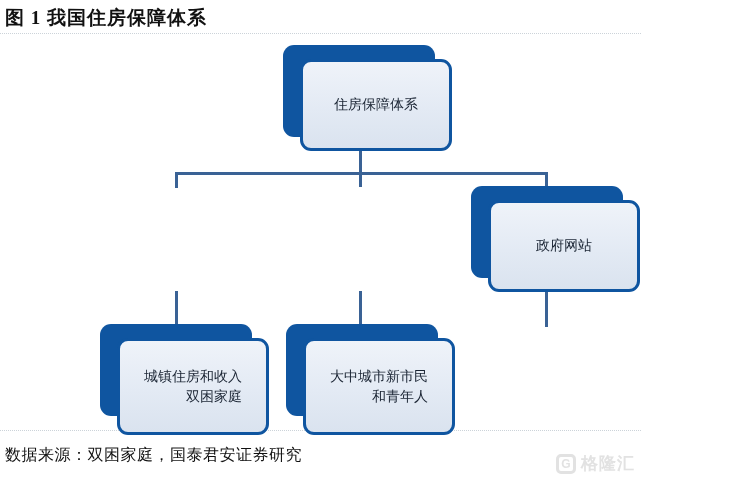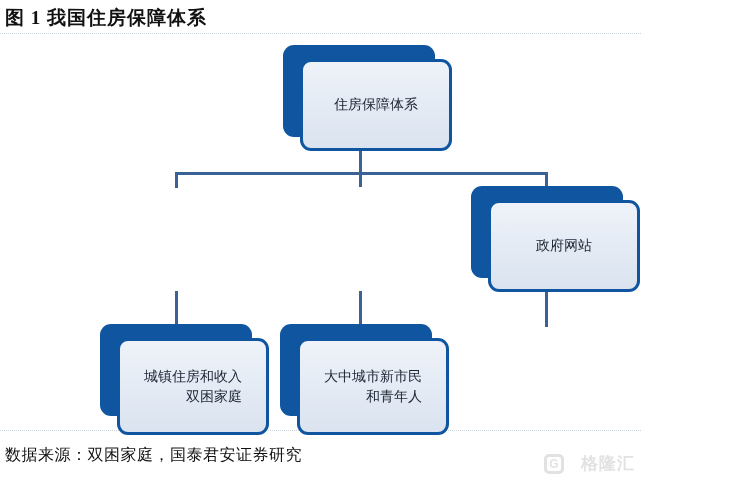--- a/index.html
+++ b/index.html
@@ -40,21 +40,21 @@
   .watermark{
     position:absolute;right:6px;top:452px;
     display:flex;align-items:center;gap:5px;color:#e2e2e2;
     font-family:"Liberation Sans","DejaVu Sans",sans-serif;
   }
   .wm-icon{
     width:20px;height:20px;box-sizing:border-box;border:3px solid #e2e2e2;
     border-radius:5px;display:flex;align-items:center;justify-content:center;
   }
   .wm-g{font-size:12px;font-weight:bold;color:#e2e2e2;line-height:1;}
-  .wm-text{font-size:17px;font-weight:bold;letter-spacing:1px;margin-left:12px;}
+  .wm-text{font-size:17px;font-weight:bold;letter-spacing:1px;}
 </style>
 </head>
 <body>
 
 <div class="page">
 
   <div class="title">图 1 我国住房保障体系</div>
   <div class="rule rule-top"></div>
   <div class="rule rule-bottom"></div>
 
@@ -74,21 +74,21 @@
   <div class="node" style="left:471px;top:186px;">
     <div class="back"></div>
     <div class="front">政府网站</div>
   </div>
 
   <div class="node tall" style="left:100px;top:324px;font-family:Liberation Serif, serif;">
     <div class="back"></div>
     <div class="front">城镇住房和收入
 双困家庭</div>
   </div>
-  <div class="node tall" style="left:280px;top:324px;padding-left:8px;">
+  <div class="node tall" style="left:286px;top:324px;padding-left:8px;">
     <div class="back"></div>
     <div class="front">大中城市新市民
 和青年人</div>
   </div>
 
   <div class="source">数据来源：双困家庭，国泰君安证券研究</div>
 
   <div class="watermark">
     <span class="wm-icon">
         <span class="wm-g">G</span>

